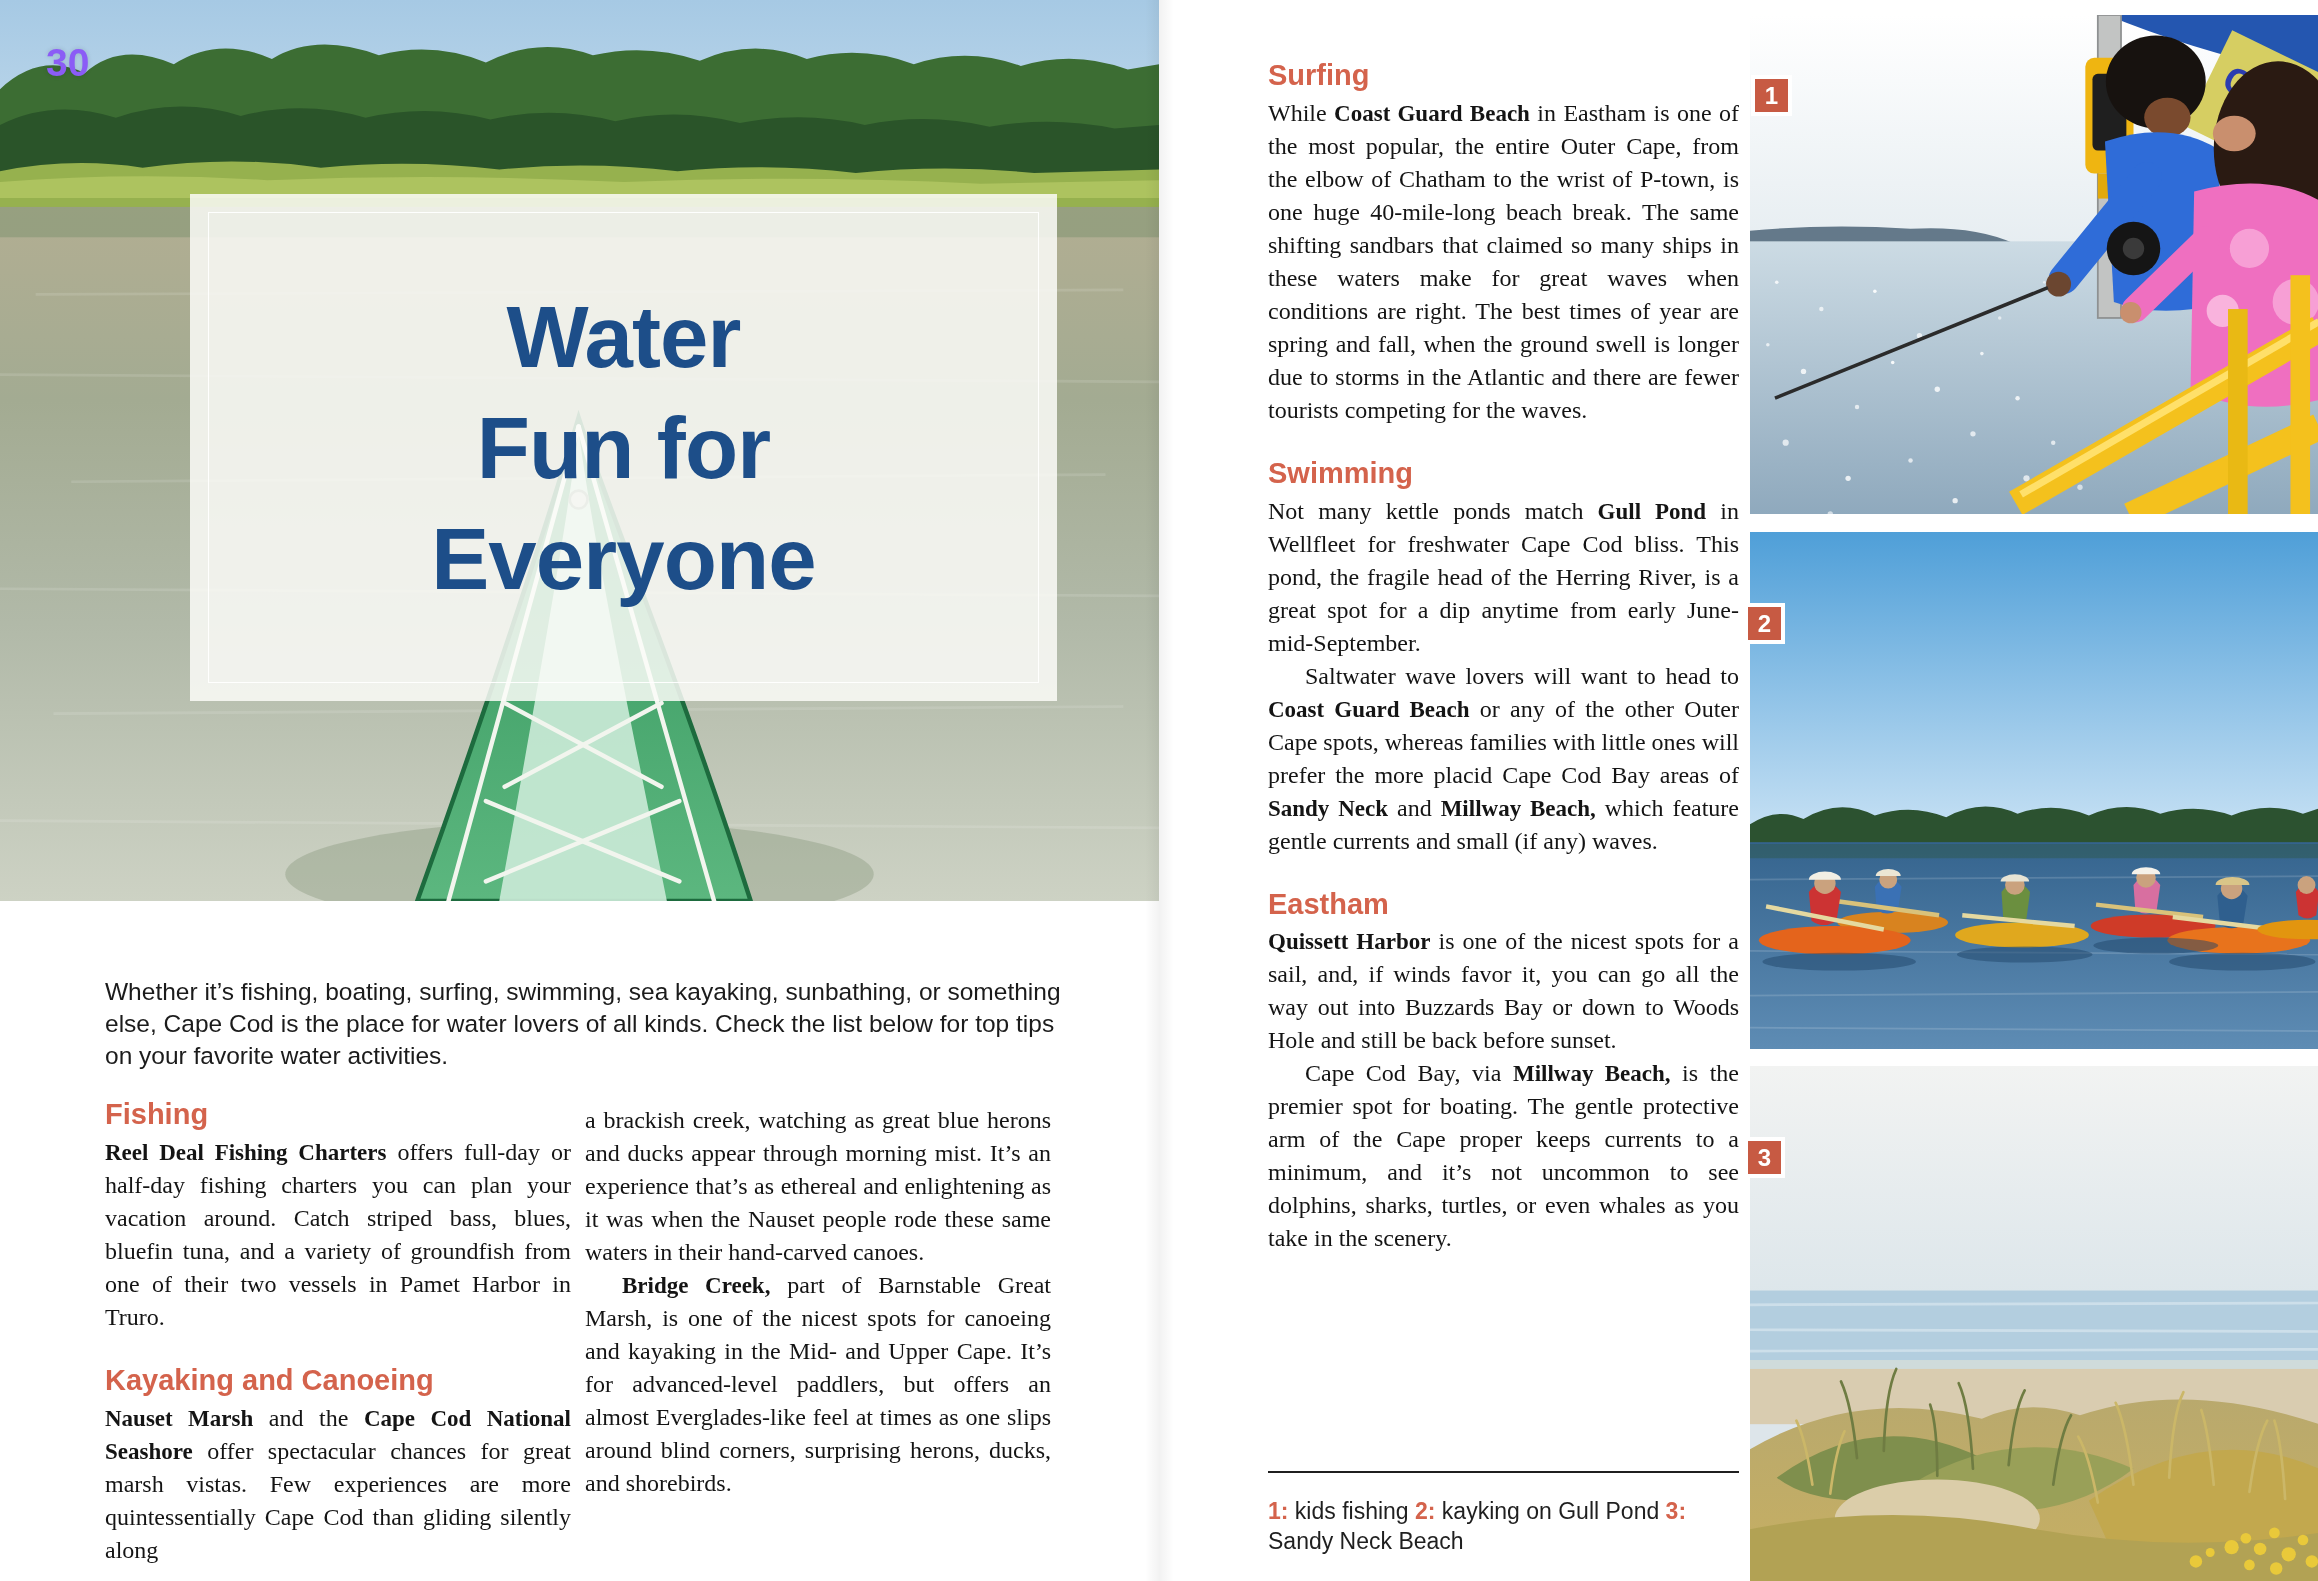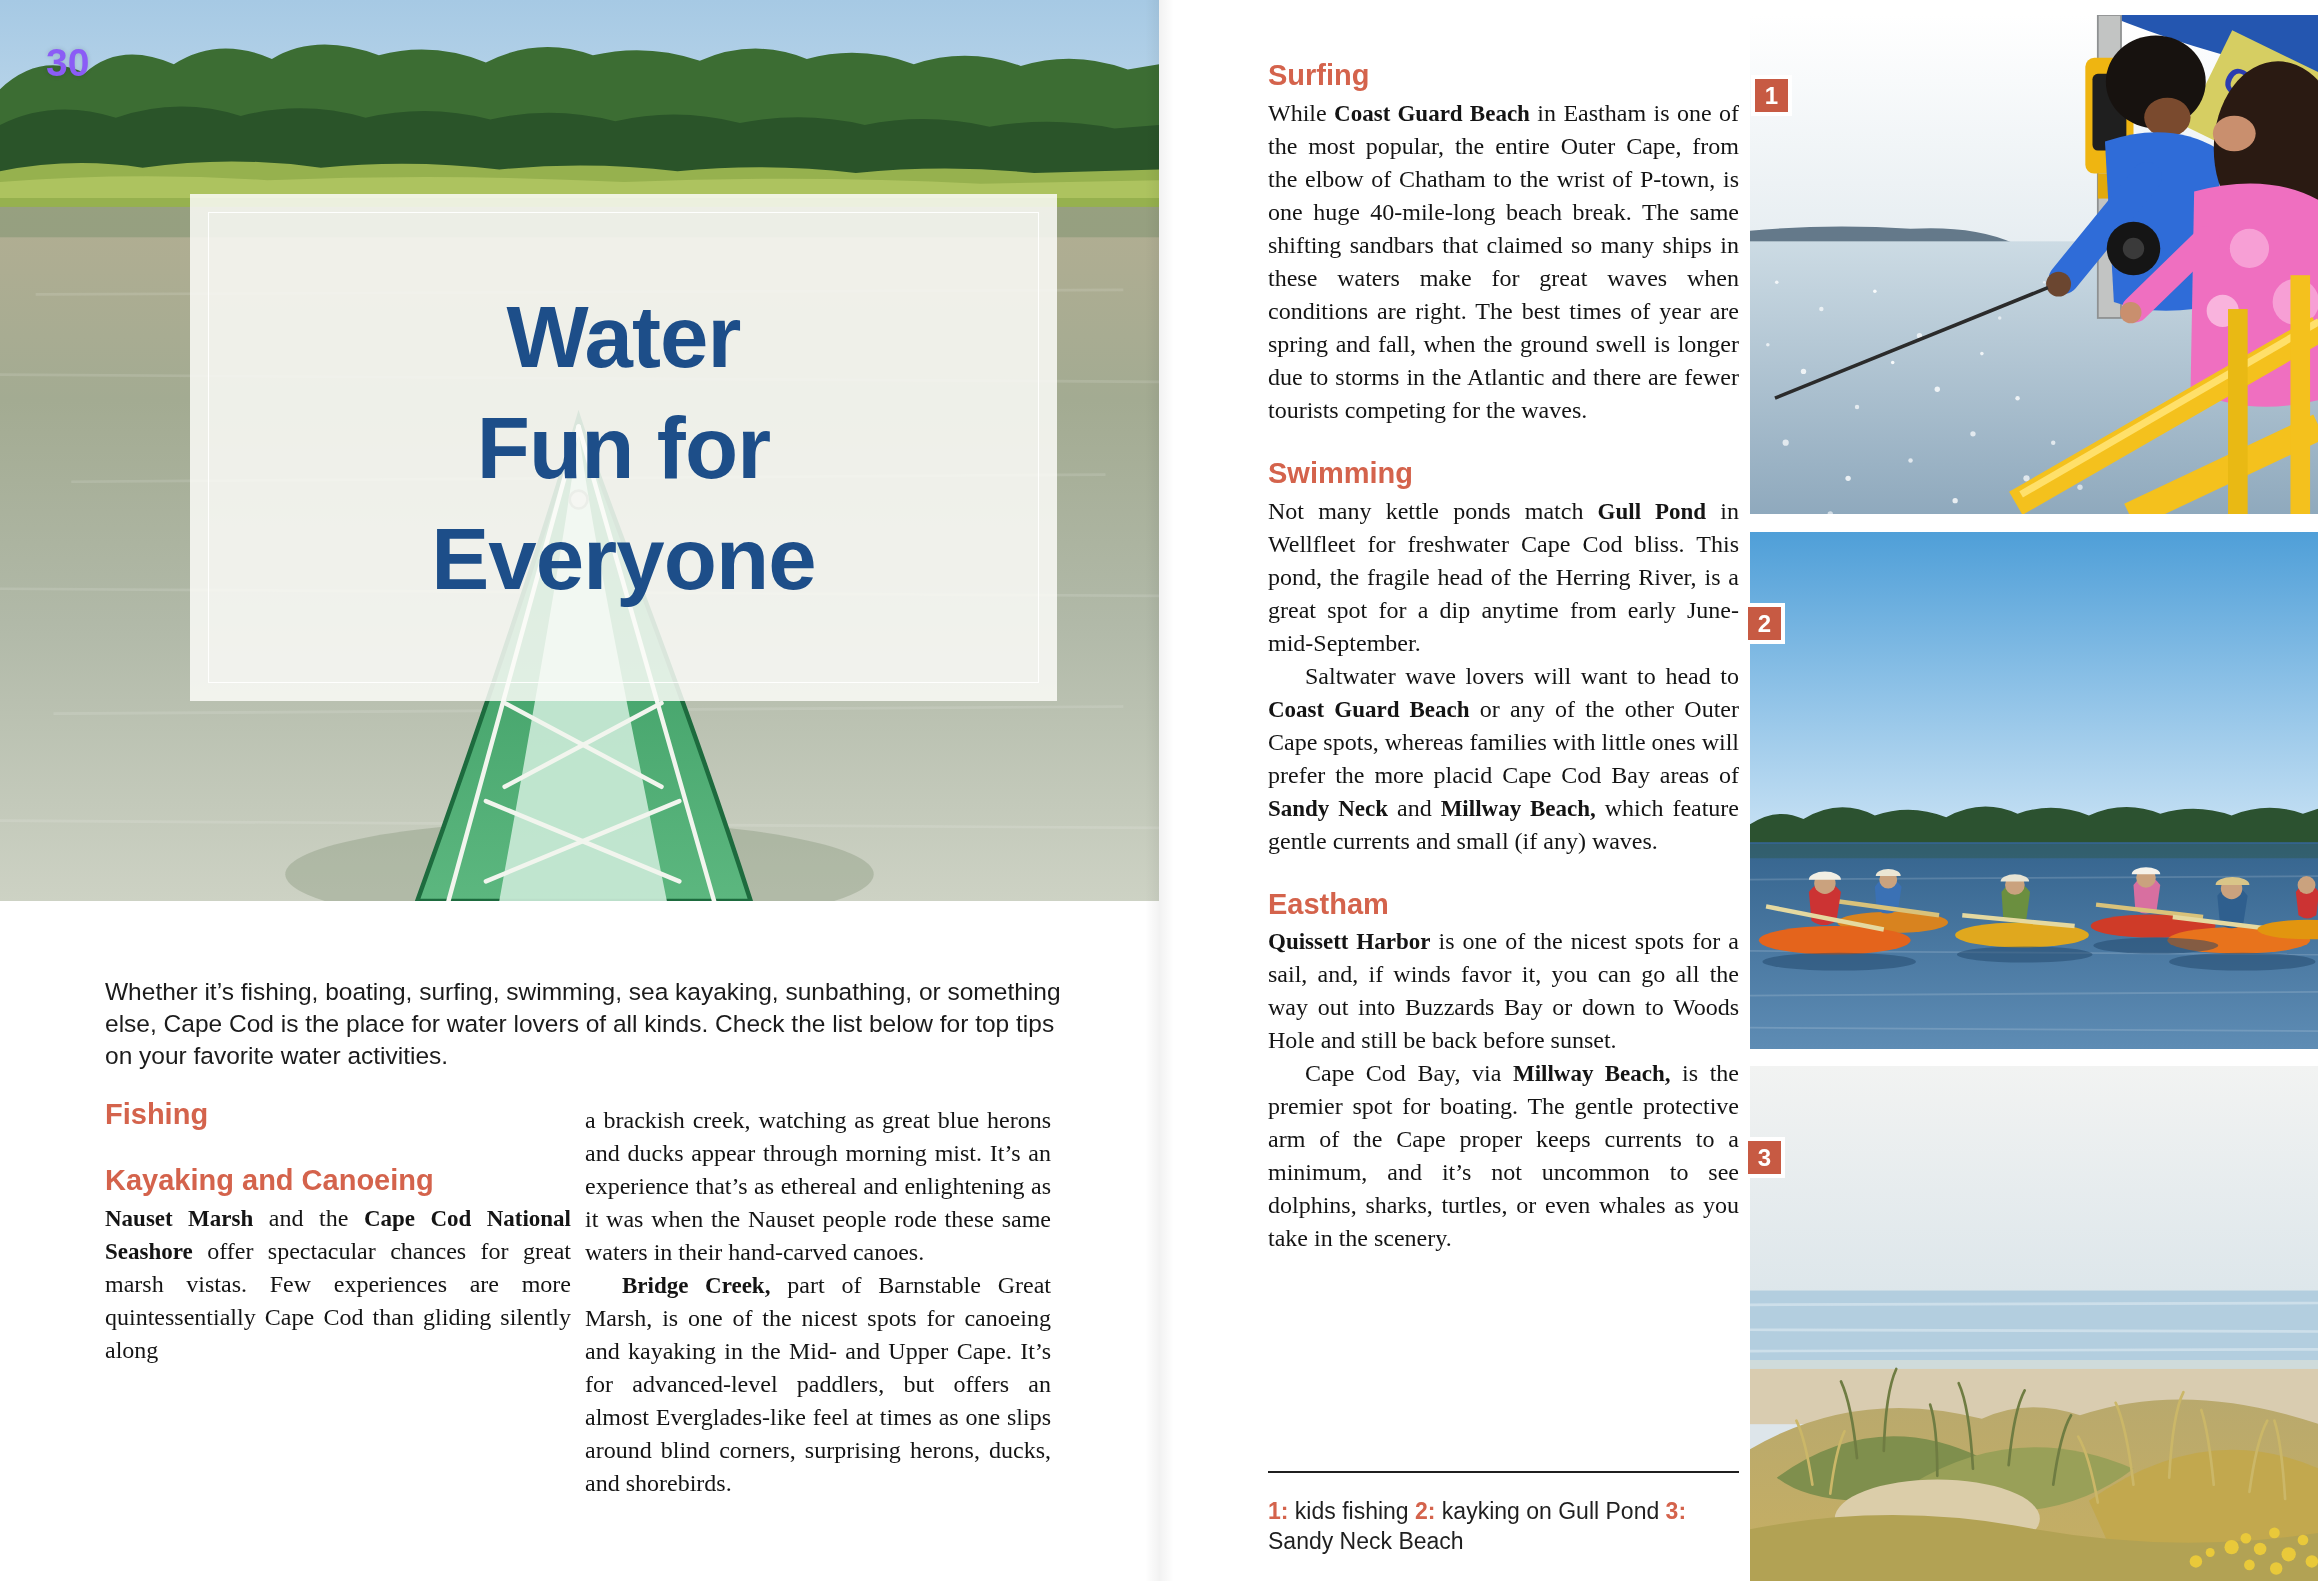--- a/index.html
+++ b/index.html
@@ -130,20 +130,21 @@
         <div>Everyone</div>
       </div>
     </div>
   </div>
 
   <div class="intro">Whether it’s fishing, boating, surfing, swimming, sea kayaking, sunbathing, or something else, Cape Cod is the place for water lovers of all kinds. Check the list below for top tips on your favorite water activities.</div>
 
   <div class="columns">
     <div class="col col1">
         <div class="sec-heading">Fishing</div>
+        <p class="body-para"><b class="ldin">Reel Deal Fishing Charters</b> offers full-day or half-day fishing charters you can plan your vacation around. Catch striped bass, blues, bluefin tuna, and a variety of groundfish from one of their two vessels in Pamet Harbor in Truro.</p>
         <div class="sec-heading">Kayaking and Canoeing</div>
         <p class="body-para"><b class="ldin">Nauset Marsh</b> and the <b class="ldin">Cape Cod National Seashore</b> offer spectacular chances for great marsh vistas. Few experiences are more quintessentially Cape Cod than gliding silently along</p>
       </div>
     <div class="col col2">
         <p class="body-para">a brackish creek, watching as great blue herons and ducks appear through morning mist. It’s an experience that’s as ethereal and enlightening as it was when the Nauset people rode these same waters in their hand-carved canoes.</p>
         <p class="body-para indent"><b class="ldin">Bridge Creek,</b> part of Barnstable Great Marsh, is one of the nicest spots for canoeing and kayaking in the Mid- and Upper Cape. It’s for advanced-level paddlers, but offers an almost Everglades-like feel at times as one slips around blind corners, surprising herons, ducks, and shorebirds.</p>
       </div>
   </div>
 
   <div class="rp-col">

